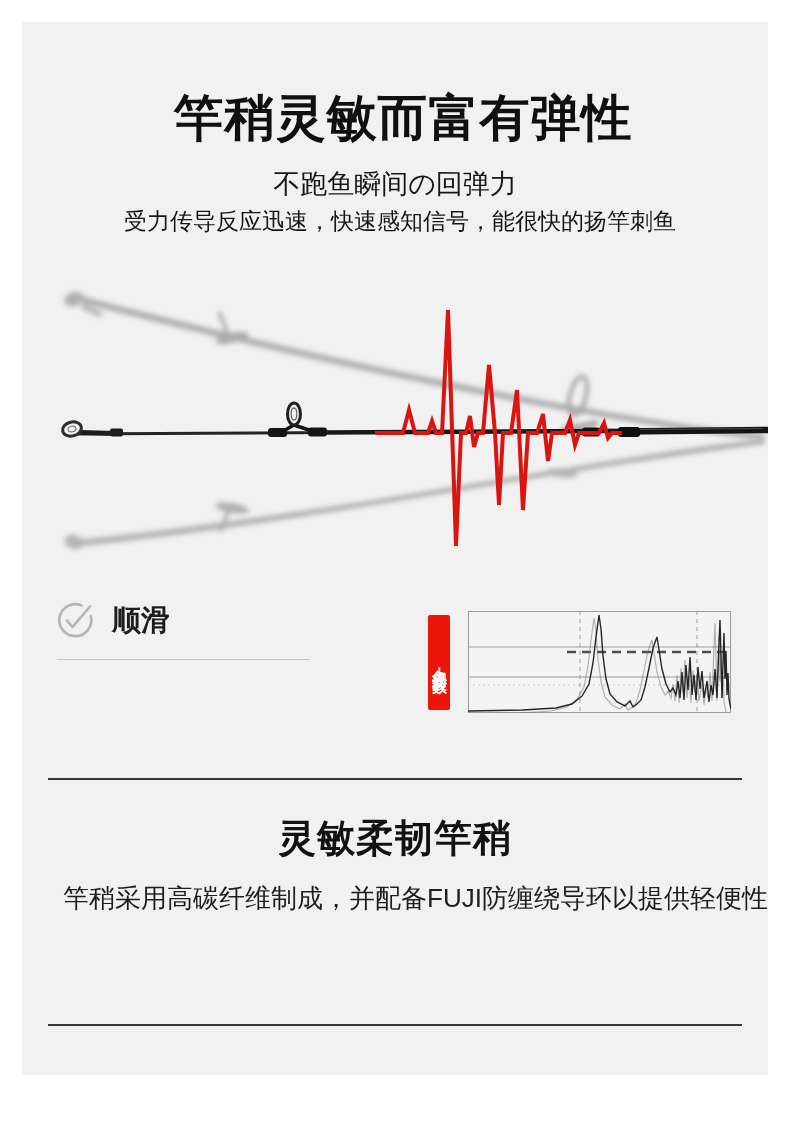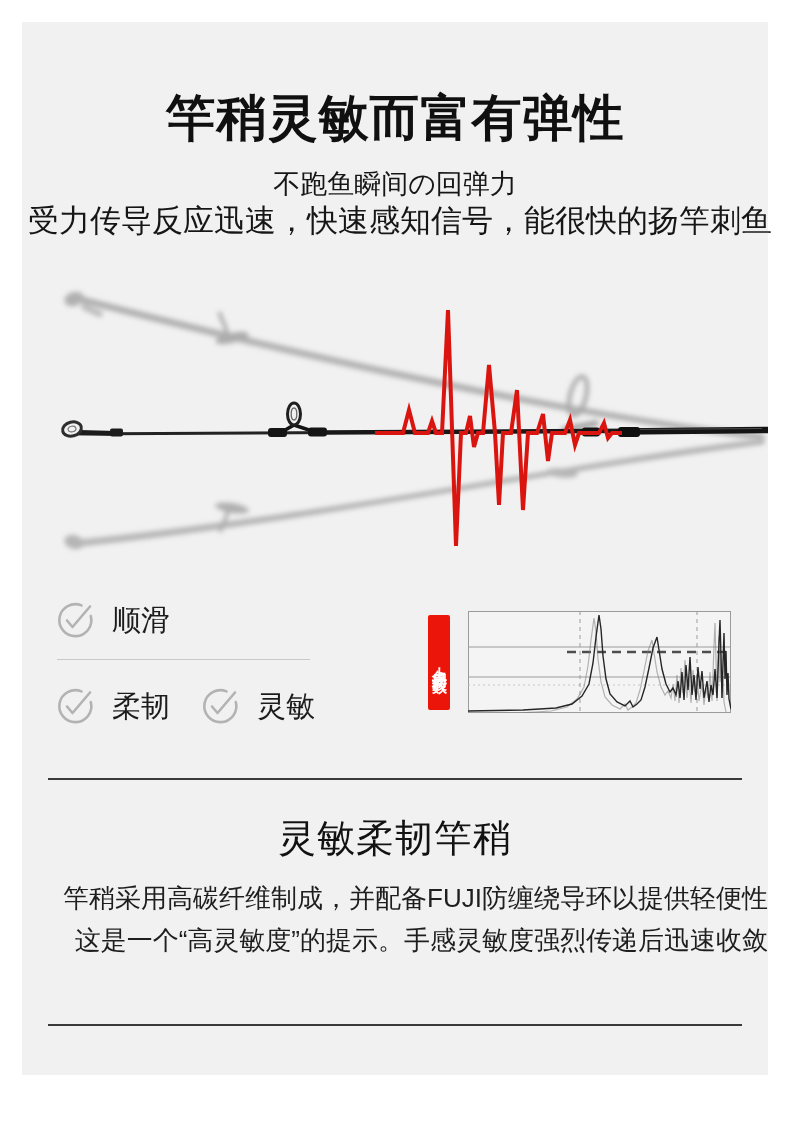--- a/index.html
+++ b/index.html
@@ -7,54 +7,54 @@
     width:790px;height:1125px;position:relative;overflow:hidden;
     background:#ffffff;
     font-family:"Liberation Sans", sans-serif;
     -webkit-font-smoothing:antialiased;
   }
   .card{
     position:absolute;left:22px;top:22px;width:746px;height:1053px;
     background:#f1f1f1;
   }
   .main-title{
-    position:absolute;top:60px;left:0;width:746px;
+    position:absolute;top:60px;left:8px;width:746px;
     text-align:center;font-size:50px;line-height:72px;font-weight:900;
     color:#101010;letter-spacing:1px;
   }
   .hero-sub{
     position:absolute;top:147px;left:0;width:746px;
     text-align:center;font-size:27px;line-height:30px;font-weight:500;color:#161616;
   }
   .hero-tagline{
     position:absolute;top:180px;left:0;width:756px;
-    text-align:center;font-size:31px;line-height:38px;font-weight:500;color:#161616;
+    text-align:center;font-size:23px;line-height:38px;font-weight:500;color:#161616;
   }
   .rod-svg{position:absolute;top:246px;left:0;width:746px;height:310px;}
   .features{position:absolute;left:33px;top:578px;width:290px;height:130px;}
   .feat-row{position:absolute;left:0;display:flex;}
   .feat-row.r1{top:0;}
   .feat-row.r2{top:86px;}
   .feat{width:145px;display:flex;align-items:center;gap:17px;}
   .feat svg{width:40px;height:40px;flex:0 0 auto;}
-  .feat-label{font-size:29px;font-weight:400;color:#1c1c1c;line-height:40px;}
+  .feat-label{font-size:29px;font-weight:700;color:#1c1c1c;line-height:40px;}
   .feat-divider{position:absolute;left:2px;top:59px;width:253px;height:1px;background:#c8c8c8;}
   .freq-label{
     position:absolute;left:406px;top:593px;width:22px;height:95px;
     border-radius:2px;display:flex;align-items:center;justify-content:center;
     writing-mode:vertical-rl;text-orientation:upright;
     color:#fff;font-size:15px;font-weight:700;letter-spacing:3px;
   }
   .freq-svg{position:absolute;left:446px;top:589px;width:263px;height:102px;}
   .rule{position:absolute;left:26px;width:694px;height:2px;background:#3a3a3a;}
   .rule.d1{top:756px;}
   .rule.d2{top:1002px;}
   .detail-title{
     position:absolute;top:794px;left:0;width:746px;text-align:center;
-    font-size:38px;line-height:44px;font-weight:400;color:#121212;letter-spacing:1px;
+    font-size:38px;line-height:44px;font-weight:700;color:#121212;letter-spacing:1px;
   }
   .detail-para{
     position:absolute;top:856px;left:0;width:746px;text-align:right;
     font-size:26px;line-height:41.5px;font-weight:500;color:#1e1e1e;
   }
 </style>
 </head>
 <body>
 
 <div class="card">
@@ -115,36 +115,20 @@
     <div class="feat-row r1">
       <div class="feat">
         <svg viewBox="-20 -20 40 40">
           <path d="M15.8,-3.9 A16,16 0 1 1 6.5,-14.6" fill="none" stroke="#b3b3b3" stroke-width="2.6" stroke-linecap="round"></path>
           <path d="M-8,0.5 L-2.5,7 L15,-13.5" fill="none" stroke="#b3b3b3" stroke-width="2.6" stroke-linecap="round" stroke-linejoin="round"></path>
         </svg>
         <span class="feat-label">顺滑</span>
       </div>
     </div>
     <div class="feat-divider"></div>
-    <div class="feat-row r2">
-      <div class="feat">
-        <svg viewBox="-20 -20 40 40">
-          <path d="M15.8,-3.9 A16,16 0 1 1 6.5,-14.6" fill="none" stroke="#b3b3b3" stroke-width="2.6" stroke-linecap="round"></path>
-          <path d="M-8,0.5 L-2.5,7 L15,-13.5" fill="none" stroke="#b3b3b3" stroke-width="2.6" stroke-linecap="round" stroke-linejoin="round"></path>
-        </svg>
-        <span class="feat-label">柔韧</span>
-      </div>
-      <div class="feat">
-        <svg viewBox="-20 -20 40 40">
-          <path d="M15.8,-3.9 A16,16 0 1 1 6.5,-14.6" fill="none" stroke="#b3b3b3" stroke-width="2.6" stroke-linecap="round"></path>
-          <path d="M-8,0.5 L-2.5,7 L15,-13.5" fill="none" stroke="#b3b3b3" stroke-width="2.6" stroke-linecap="round" stroke-linejoin="round"></path>
-        </svg>
-        <span class="feat-label">灵敏</span>
-      </div>
-    </div>
   </div>
 
   <div class="freq-label" style="background: rgb(236, 21, 10);">上鱼周波数</div>
 
   <svg class="freq-svg" viewBox="0 0 263 102">
     <rect x="0.5" y="0.5" width="262" height="101" fill="#f4f4f4" stroke="#9b9b9b" stroke-width="1"></rect>
     <line x1="0" y1="36" x2="263" y2="36" stroke="#9b9b9b" stroke-width="1"></line>
     <line x1="0" y1="66" x2="263" y2="66" stroke="#9b9b9b" stroke-width="1"></line>
     <line x1="0" y1="74" x2="263" y2="74" stroke="#bdbdbd" stroke-width="0.8" stroke-dasharray="2 3"></line>
     <line x1="112" y1="0" x2="112" y2="102" stroke="#9b9b9b" stroke-width="1" stroke-dasharray="4 4"></line>
@@ -153,18 +137,17 @@
     <polyline transform="translate(-5 3)" fill="none" stroke="#7a7a7a" stroke-width="1.2" opacity="0.55" points="0,100 55,99 88,97 104,93 114,85 121,73 125,52 128,26 131,4 133,18 135,45 138,68 142,83 149,91 157,95 162,90 165,96 169,93 173,89 177,76 181,57 185,37 189,26 191,39 194,58 198,73 202,81 205,77 208,84 210,70 212,87 214,61 216,89 218,54 220,79 222,46 224,84 226,64 228,89 230,56 232,78 234,60 236,87 239,70 241,91 243,74 245,84 247,58 249,87 251,32 252,9 253,46 254,87 255,52 256,22 257,68 258,40 259,84 260,62 261,88 262,93 263,98"></polyline>
     <polyline fill="none" stroke="#262626" stroke-width="1.4" points="0,100 55,99 88,97 104,93 114,85 121,73 125,52 128,26 131,4 133,18 135,45 138,68 142,83 149,91 157,95 162,90 165,96 169,93 173,89 177,76 181,57 185,37 189,26 191,39 194,58 198,73 202,81 205,77 208,84 210,70 212,87 214,61 216,89 218,54 220,79 222,46 224,84 226,64 228,89 230,56 232,78 234,60 236,87 239,70 241,91 243,74 245,84 247,58 249,87 251,32 252,9 253,46 254,87 255,52 256,22 257,68 258,40 259,84 260,62 261,88 262,93 263,98"></polyline>
   </svg>
 
   <div class="rule d1"></div>
 
   <div class="detail-title">灵敏柔韧竿稍</div>
 
   <div class="detail-para">
     <div>竿稍采用高碳纤维制成，并配备FUJI防缠绕导环以提供轻便性</div>
-    <div>这是一个“高灵敏度”的提示。手感灵敏度强烈传递后迅速收敛</div>
   </div>
 
   <div class="rule d2"></div>
 
 </div>
 
 </body></html>

